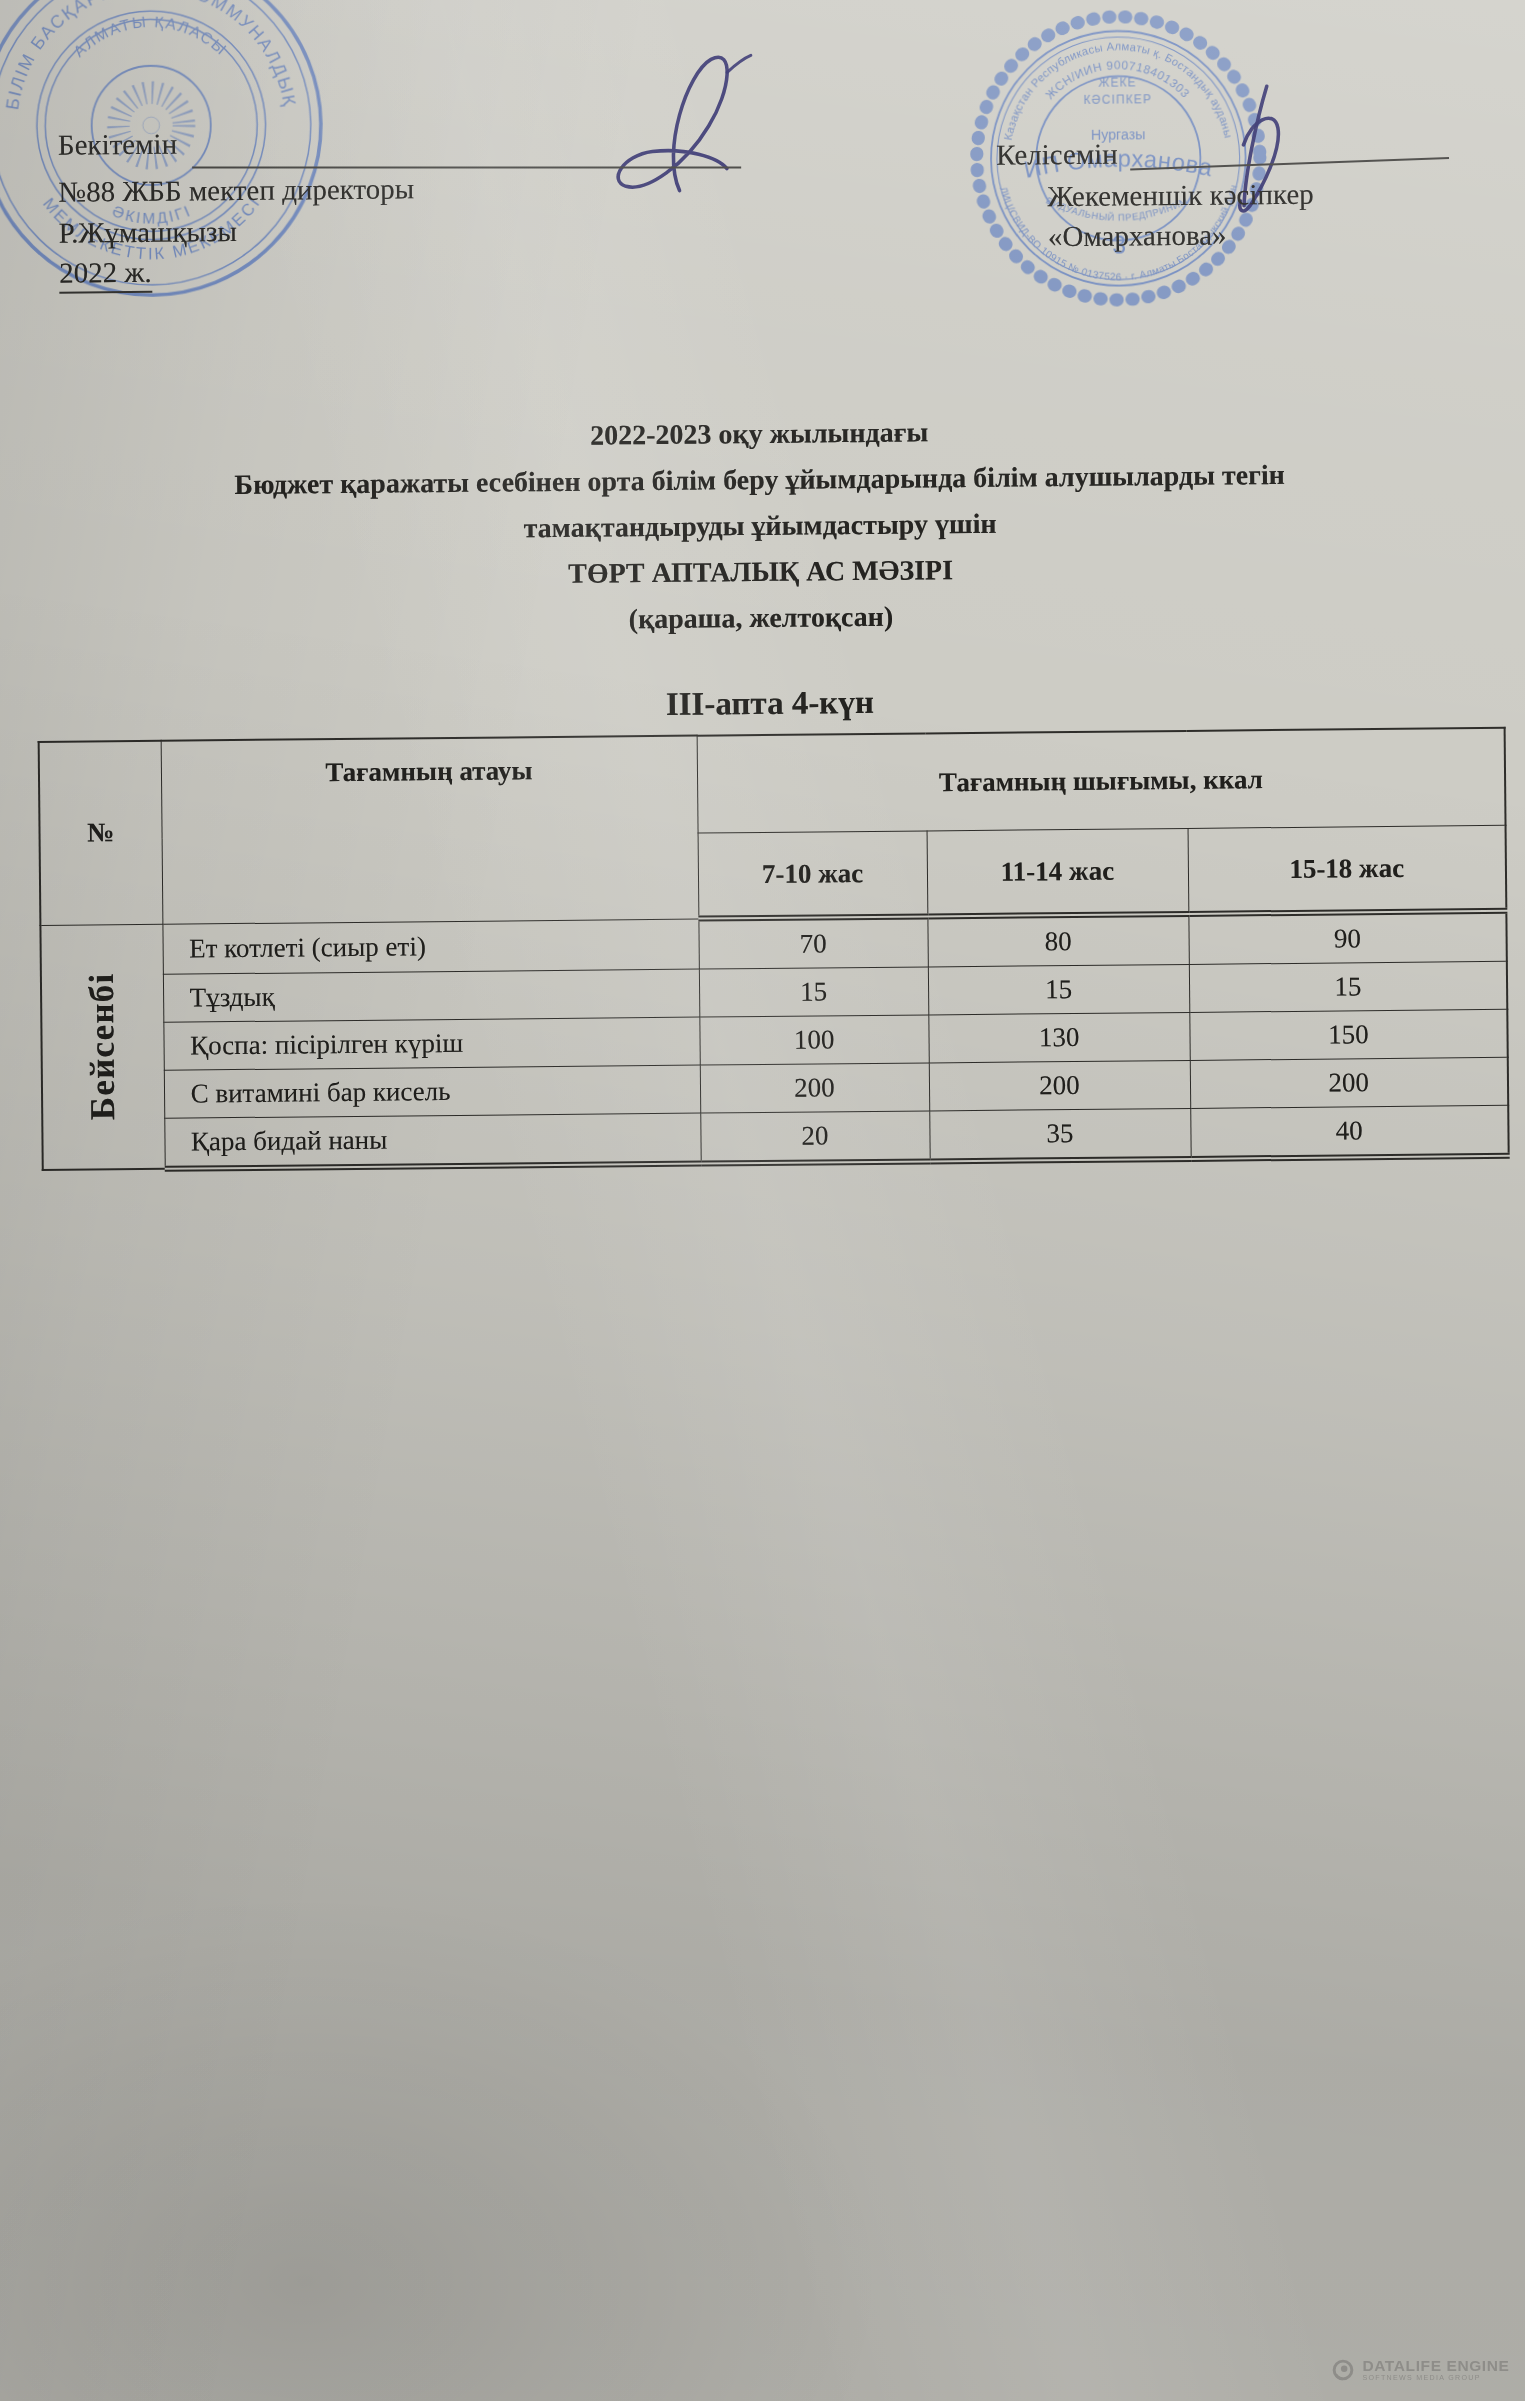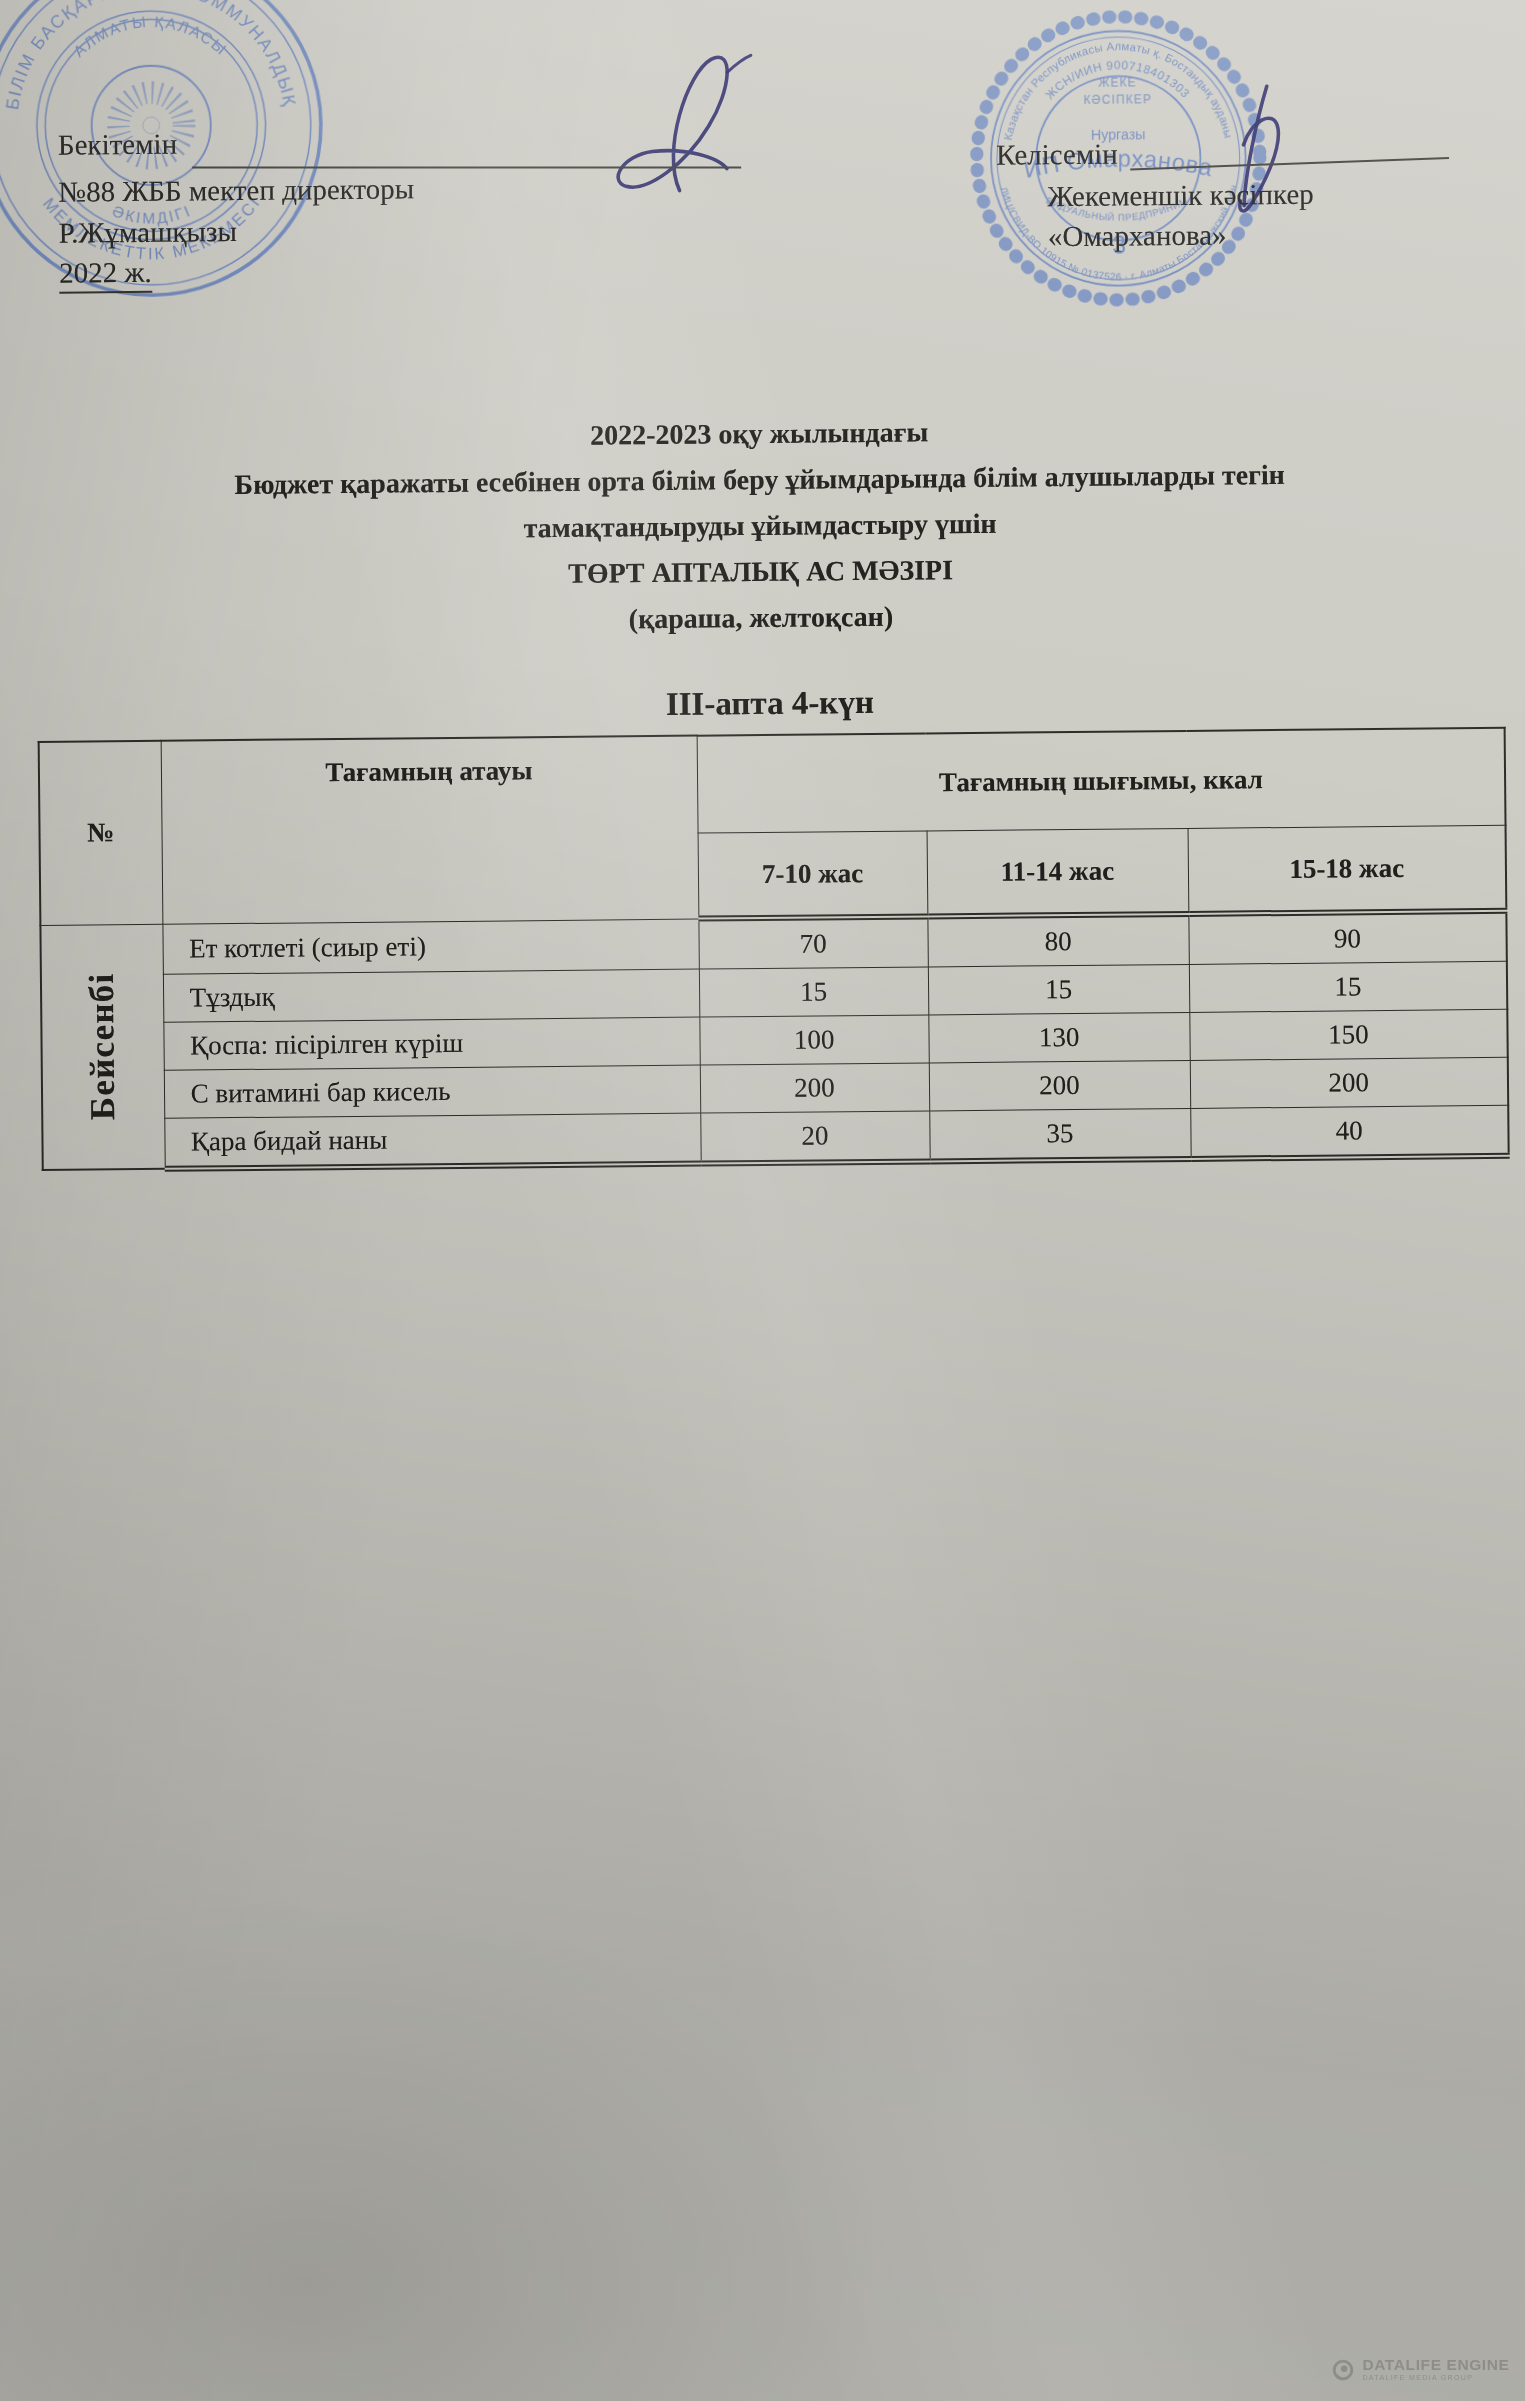--- a/index.html
+++ b/index.html
@@ -52,21 +52,21 @@
 
   
   .shade{position:absolute;left:0;top:0;width:1525px;height:2401px;pointer-events:none;
     background:
       linear-gradient(100deg, rgba(0,0,0,.10) 0%, rgba(0,0,0,.04) 16%, rgba(0,0,0,0) 34%),
       linear-gradient(75deg, rgba(0,0,0,0) 38%, rgba(255,255,255,.08) 50%, rgba(0,0,0,0) 62%),
       linear-gradient(188deg, rgba(255,255,255,.16) 0%, rgba(255,255,255,.05) 16%, rgba(0,0,0,0) 30%, rgba(0,0,0,.07) 55%, rgba(0,0,0,.16) 80%, rgba(0,0,0,.15) 100%),
       radial-gradient(893px 596px at 20% 95%, rgba(0,0,0,.10), rgba(0,0,0,0) 65%);}
 
   
-  .wm{position:absolute;right:15.5px;bottom:18px;display:flex;align-items:flex-start;gap:6px;color:#8d8c88;opacity:.95;}
+  .wm{position:absolute;right:15.5px;bottom:18px;display:flex;align-items:center;gap:6px;color:#8d8c88;opacity:.95;}
   .wm .txt{display:flex;flex-direction:column;line-height:1;}
   .wm .t1{font-family:"Liberation Sans","DejaVu Sans",sans-serif;font-weight:bold;font-size:15.5px;letter-spacing:0.6px;}
   .wm .t2{font-family:"Liberation Sans","DejaVu Sans",sans-serif;font-size:7.1px;letter-spacing:1.3px;margin-top:2.4px;}
 </style>
 </head>
 <body>
 
 <div class="page">
   <div class="doc">
 
@@ -208,17 +208,17 @@
   <div class="shade"></div>
 
   <div class="wm">
     <svg width="26" height="26" viewBox="0 0 44 44">
       <circle cx="22" cy="22" r="15" fill="none" stroke="#8d8c88" stroke-width="5"></circle>
       <circle cx="24" cy="20" r="5.5" fill="#8d8c88"></circle>
       <path d="M 10,30 A 15,15 0 0 0 22,37" fill="none" stroke="#8d8c88" stroke-width="5"></path>
     </svg>
     <div class="txt">
       <span class="t1">DATALIFE ENGINE</span>
-      <span class="t2">DATALIFE MEDIA GROUP</span>
+      <span class="t2">SOFTNEWS MEDIA GROUP</span>
     </div>
   </div>
 </div>
 
 
 </body></html>

